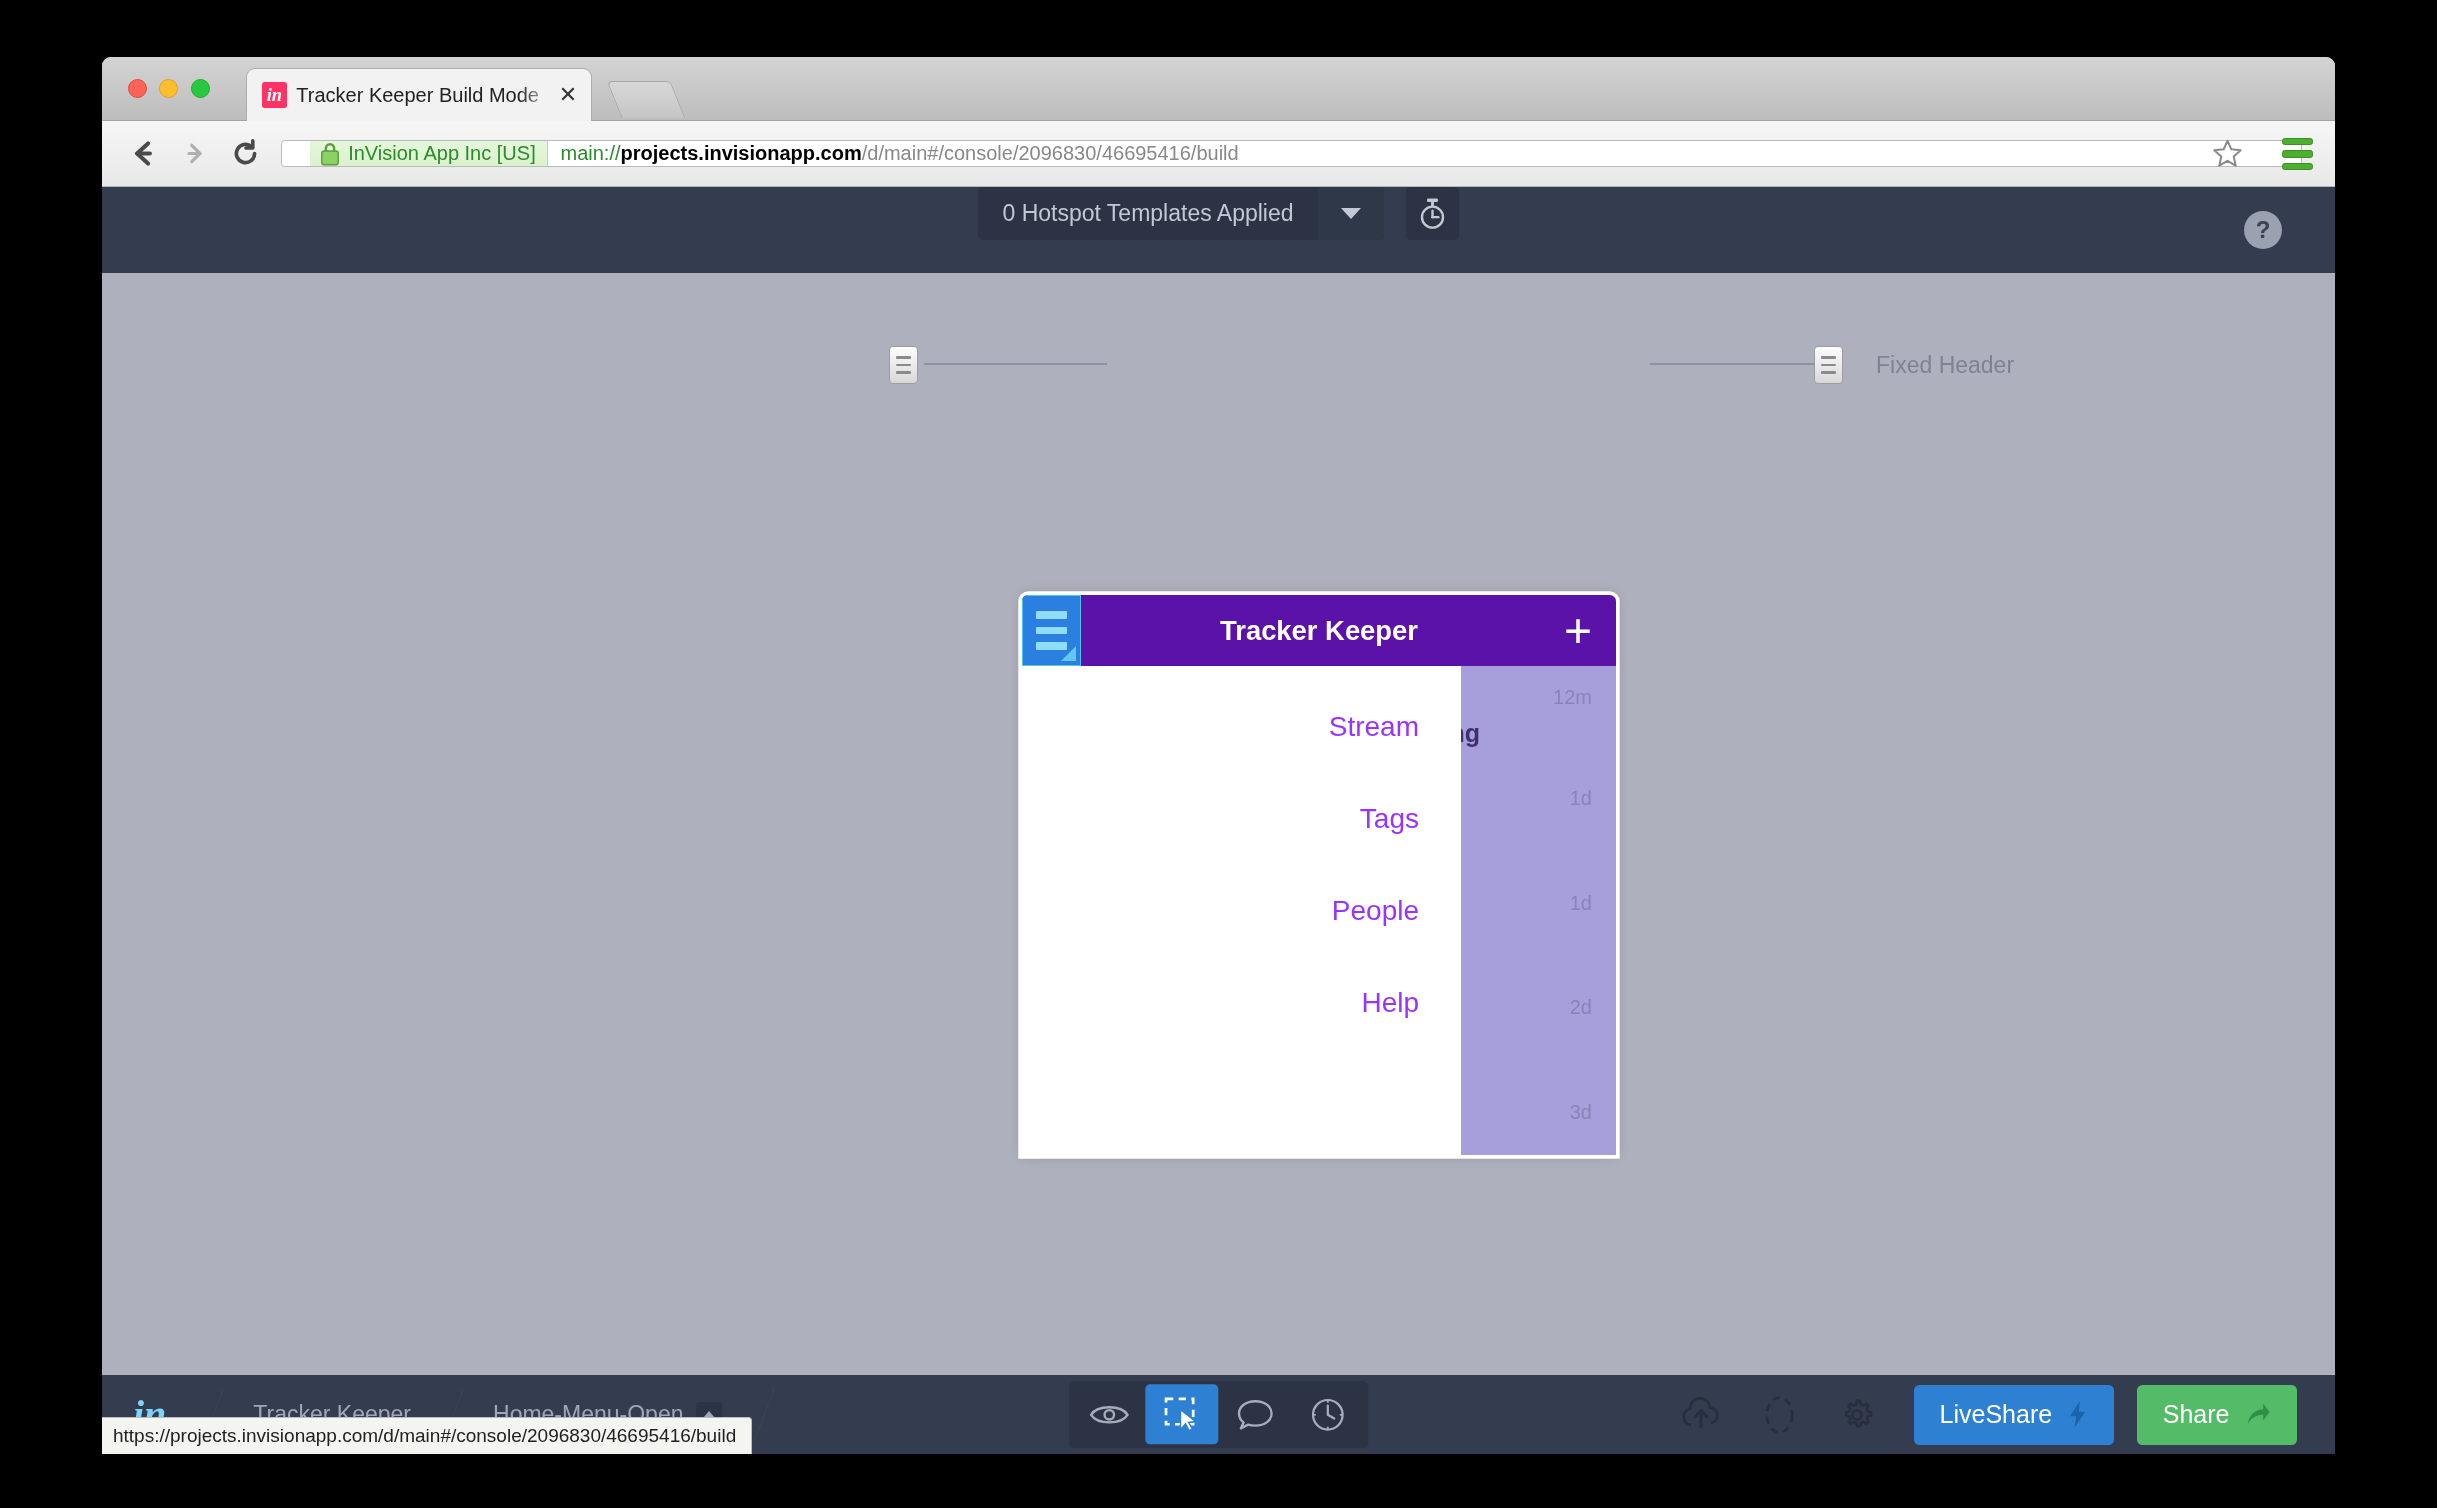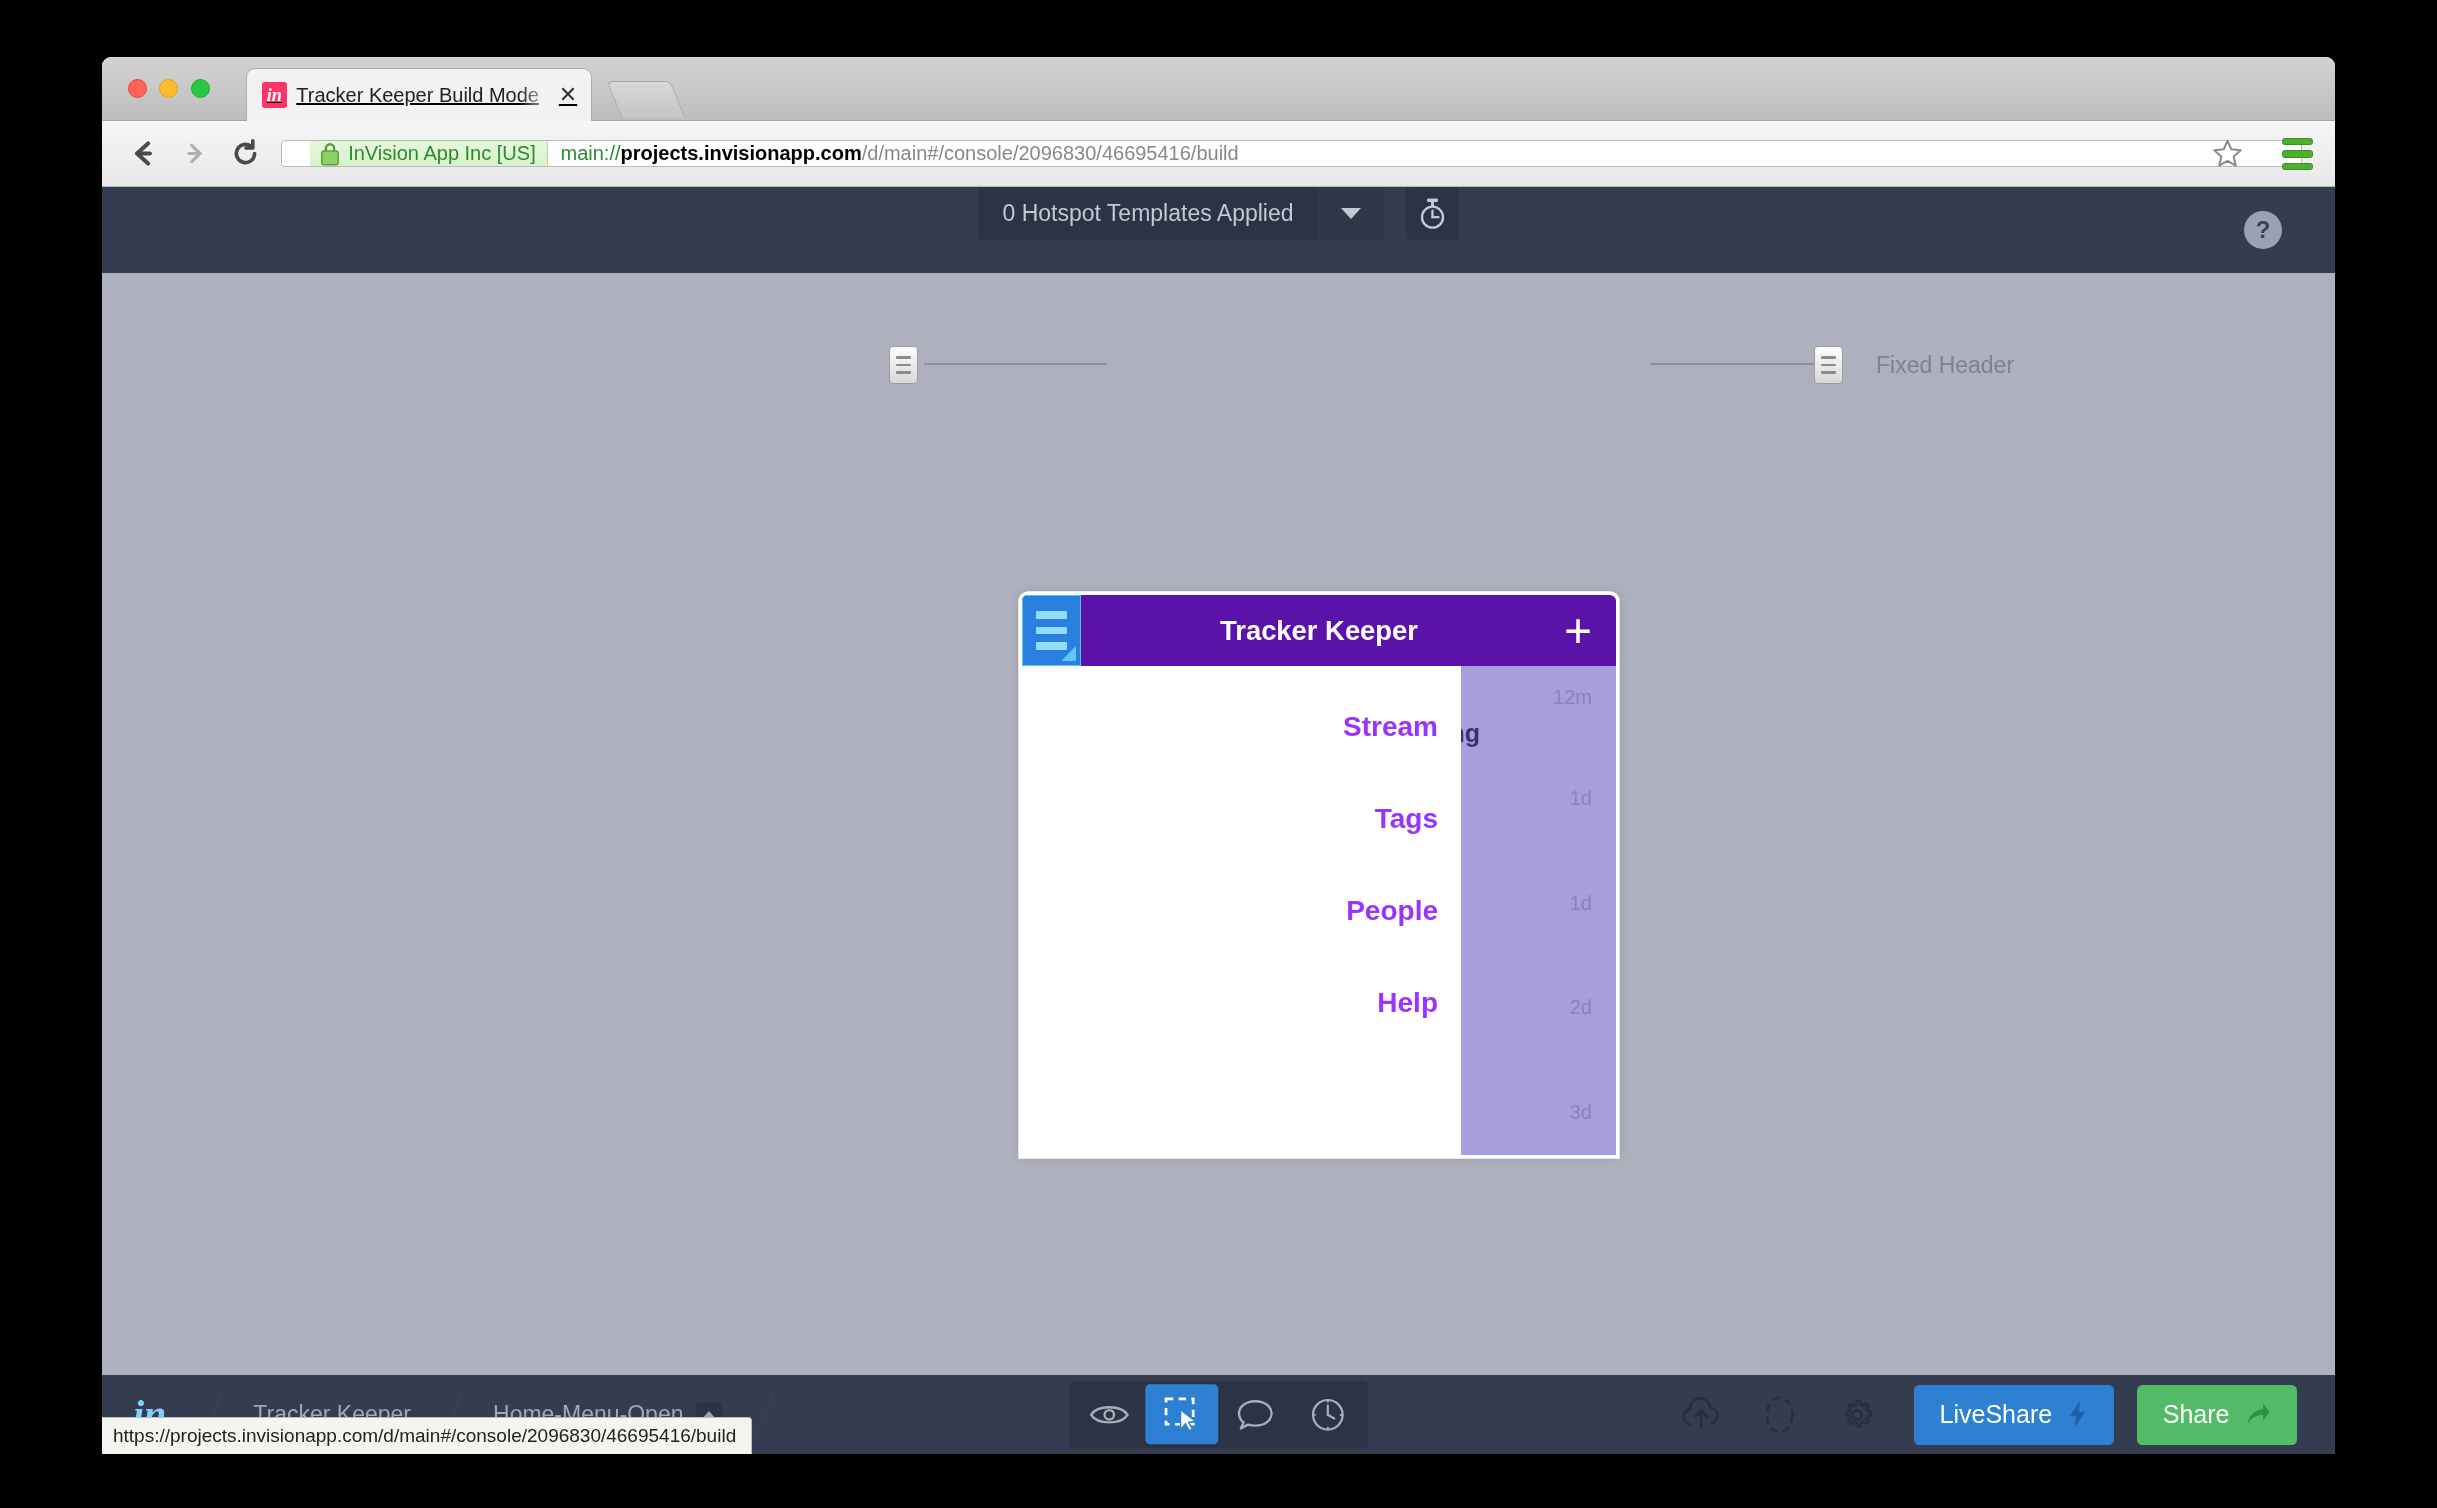--- a/index.html
+++ b/index.html
@@ -39,21 +39,20 @@
 
   #browser-tab {
     position: absolute; left: 144px; top: 11px;
     height: 53px; width: 346px;
     background: #f2f2f2;
     border-radius: 9.1px 9.1px 0 0;
     border: 0.9px solid #adadad;
     border-bottom: none;
     display: flex; align-items: center;
     padding: 0 11px 0 14.6px;
-    text-decoration: underline;
   }
   #tab-favicon {
     width: 25.6px; height: 25.6px; border-radius: 2.7px;
     background: #ff3366;
     color: #fff; font-family: "Liberation Serif", serif;
     font-style: italic; font-weight: bold; font-size: 18.3px;
     display: flex; align-items: center; justify-content: center;
     flex: 0 0 auto;
   }
   #tab-title {
@@ -289,22 +288,22 @@
 
   
   #menu-panel {
     position: absolute; left: 0; top: 0;
     width: 439px; height: 100%;
     background: #fff;
     padding-top: 14.6px;
   }
   .menu-item {
     text-align: right;
-    padding-right: 23px;
-    color: #9933ff; font-size: 28px; font-weight: bold;
+    padding-right: 42px;
+    color: #9933ff; font-size: 28px; font-weight: normal;
     height: 92px;
     display: flex; align-items: center; justify-content: flex-end;
   }
 
   
   #bottom-bar {
     position: relative;
     height: 79px;
     background: #343d4f;
     display: flex; align-items: center;

